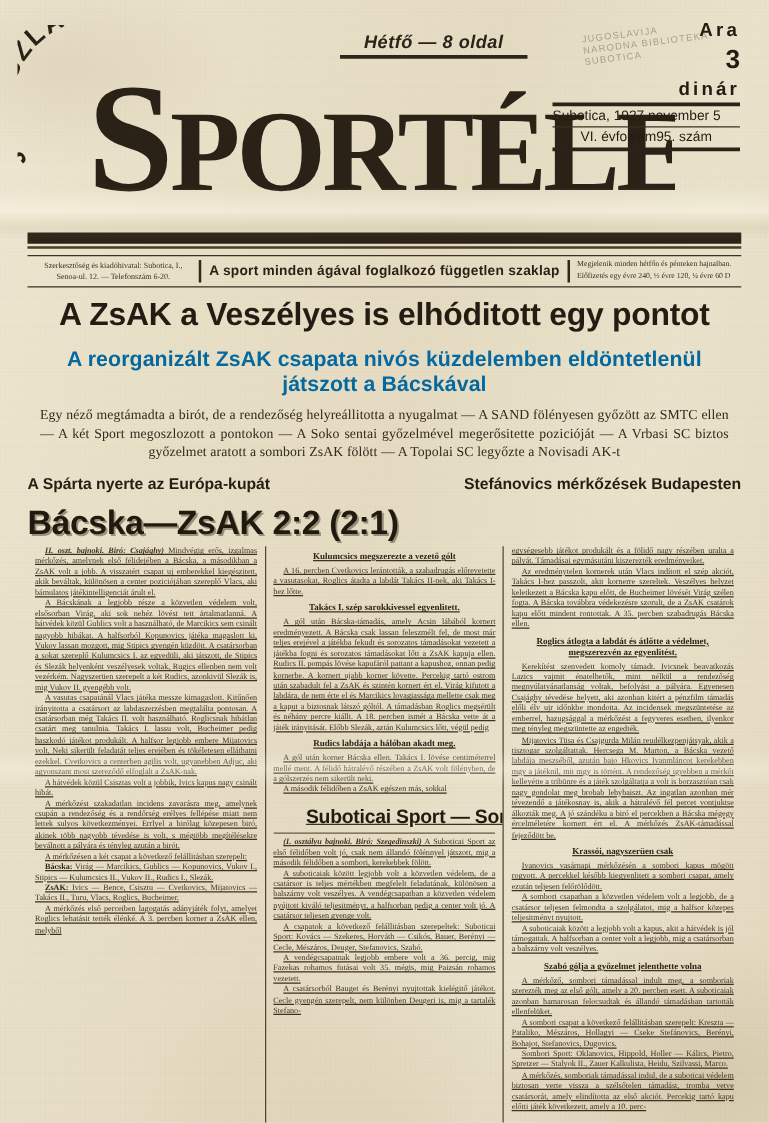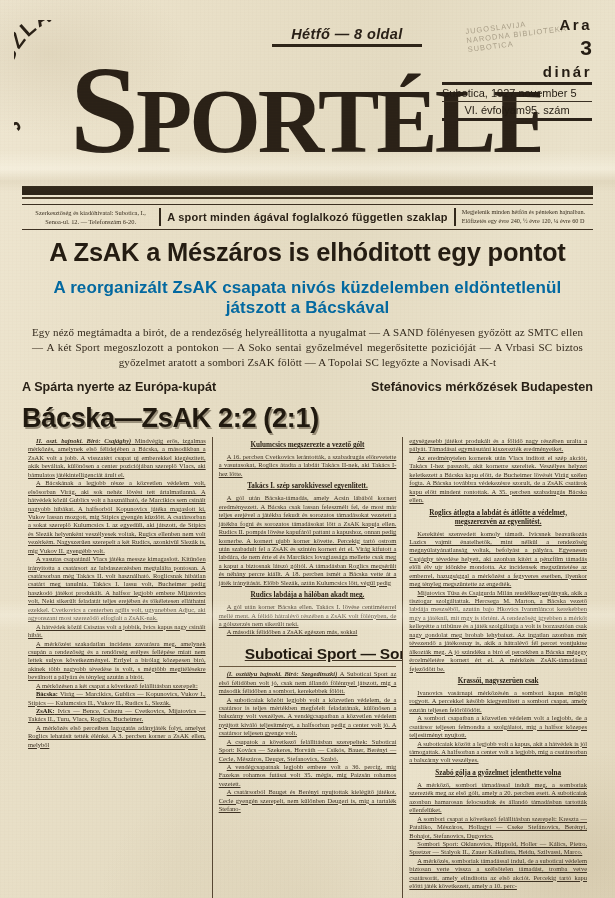--- a/index.html
+++ b/index.html
@@ -219,21 +219,21 @@
 
   <div class="imprint">
     <div class="cell c1">Szerkesztőség és kiadóhivatal: Subotica, I., Senoa-ul. 12. — Telefonszám 6-20.</div>
     <div class="cell c2">
       <span>A sport minden ágával foglalkozó független szaklap</span>
     </div>
     <div class="cell c3">Megjelenik minden hétfőn és pénteken hajnalban. Előfizetés egy évre 240, ½ évre 120, ¼ évre 60 D</div>
   </div>
 
   <div class="lead">
-    <h1>A ZsAK a Mészáros is elhóditott egy pontot</h1>
+    <h1>A ZsAK a Veszélyes is elhóditott egy pontot</h1>
     <h2>A reorganizált ZsAK csapata nivós küzdelemben eldöntetlenül játszott a Bácskával</h2>
     <div class="deck">Egy néző megtámadta a birót, de a rendezőség helyreállitotta a nyugalmat — A SAND fölényesen győzött az SMTC ellen — A két Sport megoszlozott a pontokon — A Soko sentai győzelmével megerősitette pozicióját — A Vrbasi SC biztos győzelmet aratott a sombori ZsAK fölött — A Topolai SC legyőzte a Novisadi AK-t</div>
   </div>
 
   <div class="subheads">
     <span>A Spárta nyerte az Európa-kupát</span>
     <span>Stefánovics mérkőzések Budapesten</span>
   </div>
 
   <div class="matchtitle">

